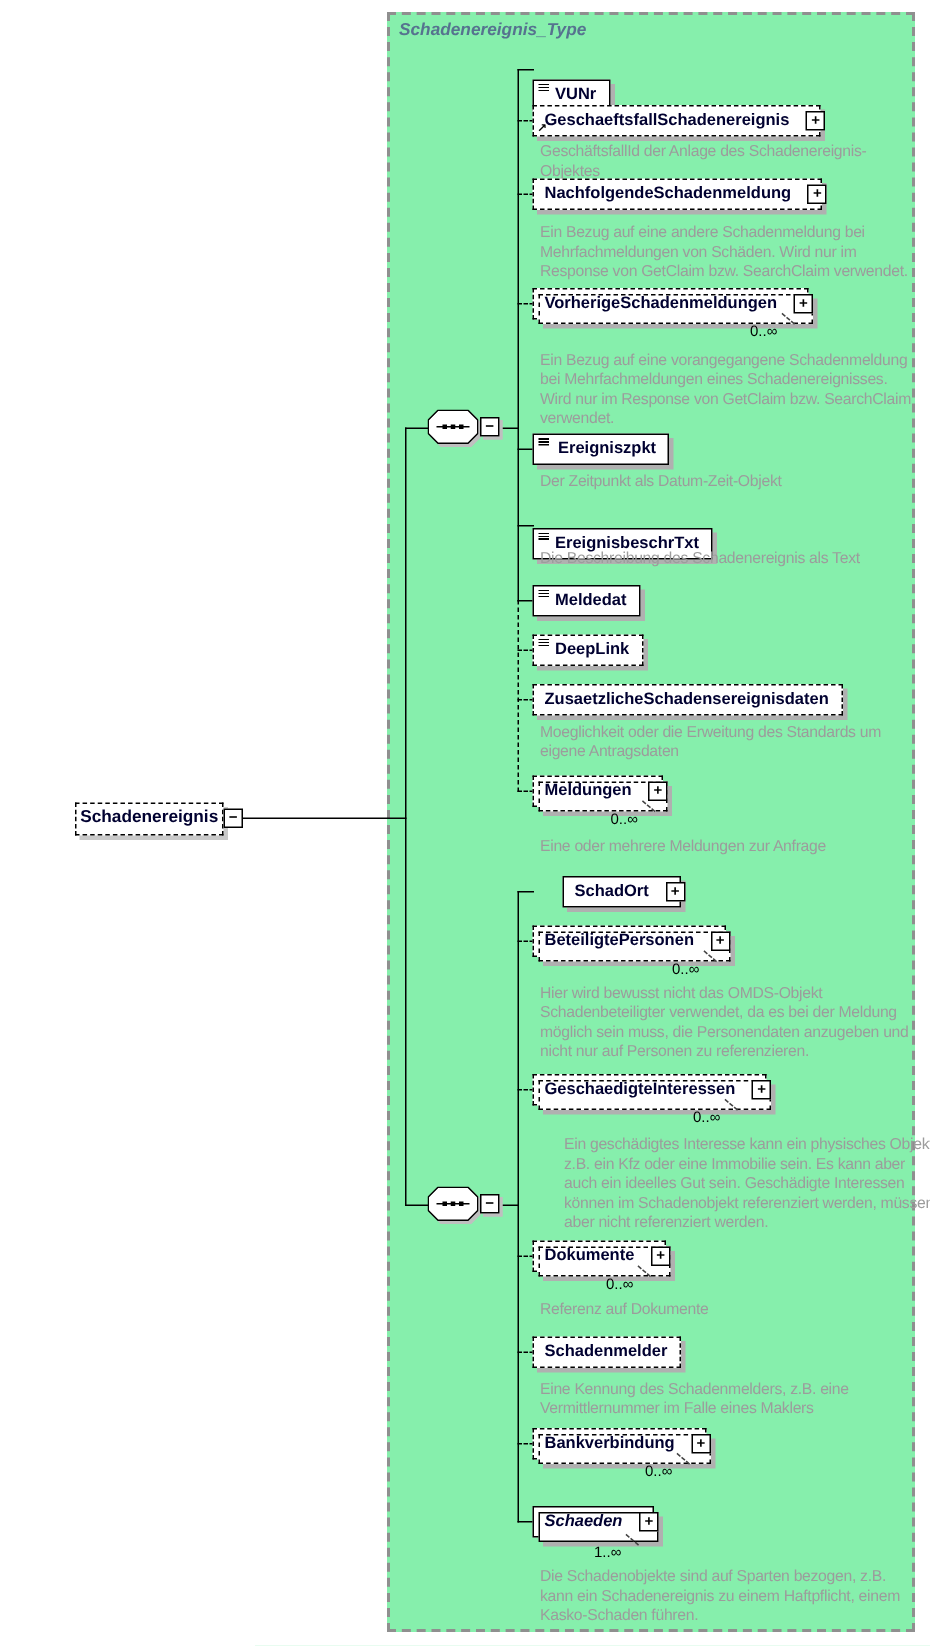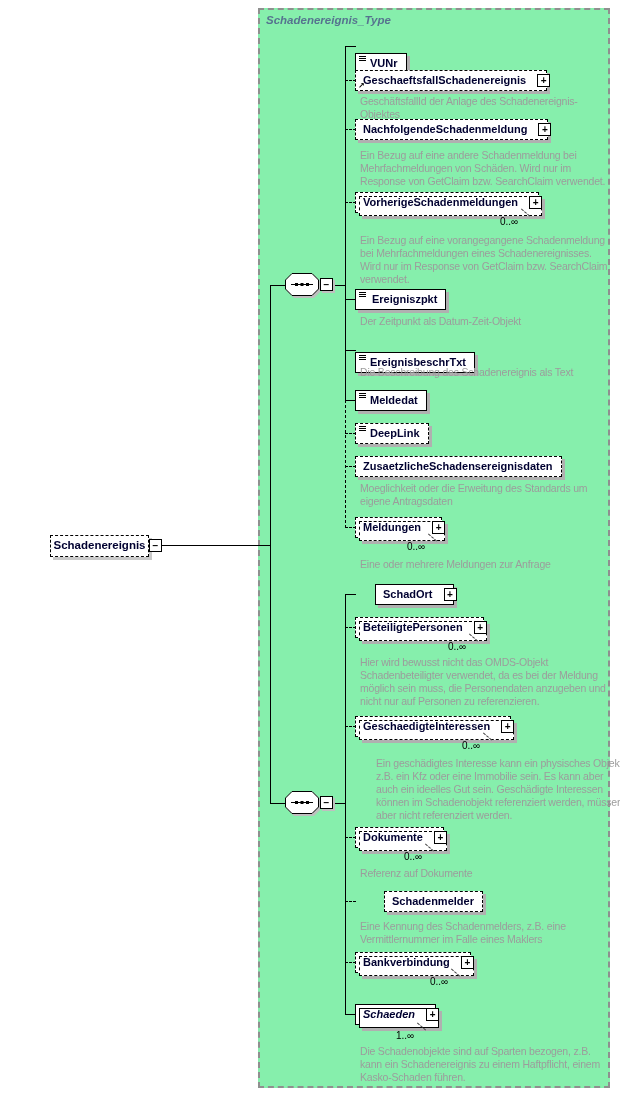--- a/index.html
+++ b/index.html
@@ -204,21 +204,21 @@
     <div class="el-box opt multi hasplus" style="left: 355px; top: 827px;">
       
       
       <span class="el-name">Dokumente</span>
       <span class="pm-box">+</span>
     </div>
   <div class="notch" style="left: 424px; top: 847px;"></div>
       <div class="occ" style="left: 404px; top: 851px;">0..∞</div>
       <div class="ann" style="left: 360px; top: 867px;">Referenz auf Dokumente</div>
       <div class="hline dashedl" style="left: 345px; top: 901px; width: 11px;"></div>
-    <div class="el-box opt" style="left: 355px; top: 891px; margin-left: 29px;">
+    <div class="el-box opt" style="left: 355px; top: 891px;">
       
       
       <span class="el-name">Schadenmelder</span>
       
     </div>
   <div class="ann" style="left: 360px; top: 920px;">Eine Kennung des Schadenmelders, z.B. eine Vermittlernummer im Falle eines Maklers</div>
       <div class="hline dashedl" style="left: 345px; top: 962px; width: 11px;"></div>
     <div class="el-box opt multi hasplus" style="left: 355px; top: 952px;">
       
       

